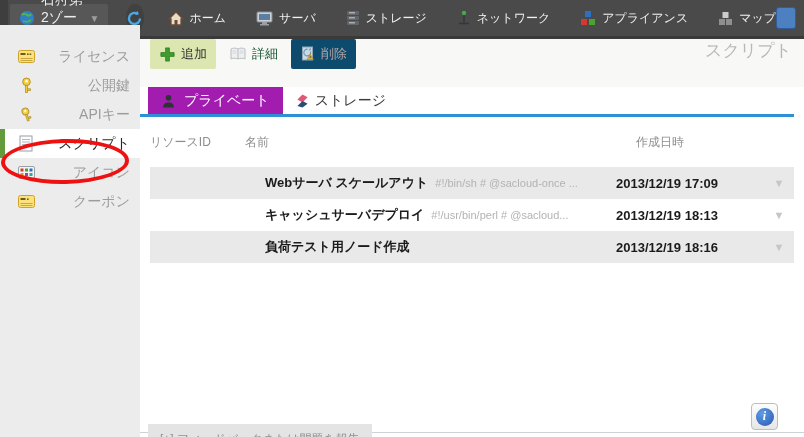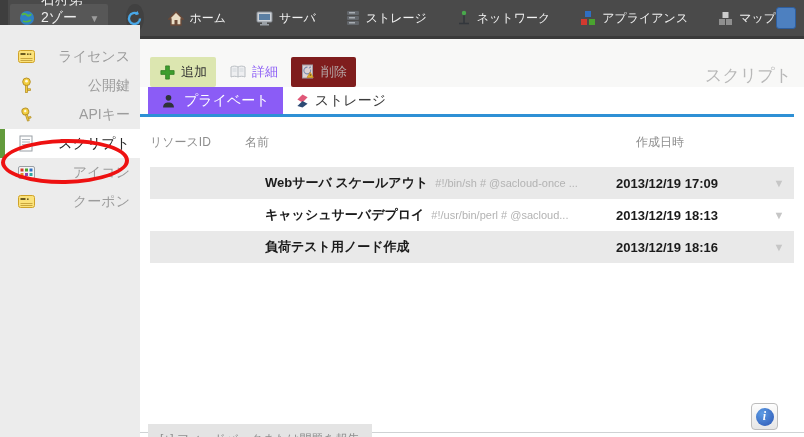--- a/index.html
+++ b/index.html
@@ -29,32 +29,32 @@
   .side-item.active .side-label{color:#262626;}
   .side-icon{width:18px;display:flex;justify-content:center;}
 
   
   .annotation-ellipse{position:absolute;left:1px;top:139px;width:128px;height:45px;
                       border:4px solid #ee1111;border-radius:50%;z-index:6;pointer-events:none;
                       transform:rotate(-1deg);box-sizing:border-box;}
 
   
   .main{position:absolute;left:140px;top:39px;right:0;bottom:0;background:#fff;}
-  .toolbar{height:48px;background:#f8f8f7;display:flex;align-items:flex-end;padding:0 12px 0 10px;}
+  .toolbar{height:48px;background:#f8f8f7;display:flex;align-items:flex-start;padding:0 12px 0 10px;}
   .tb-btn{display:inline-flex;align-items:center;gap:5px;border:none;border-radius:2px;
           padding:6px 9px;font-size:13px;cursor:pointer;margin-right:4px;background:transparent;
           font-family:inherit;}
   .tb-add{background:#dce6b0;color:#333;}
-  .tb-detail{color:#8b5cf6;}
-  .tb-delete{background:#7f1d1d;color:#b5a8a8;}
+  .tb-detail{color:#14532d;}
+  .tb-delete{background:#0c4a6e;color:#b5a8a8;}
   .page-title{margin-left:auto;color:#b8b8b8;font-size:17px;}
 
   .tabbar{display:flex;align-items:flex-end;padding-left:8px;margin-right:10px;border-bottom:3px solid #2e90d5;}
   .tab{height:27px;display:inline-flex;align-items:center;gap:6px;padding:0 13px;font-size:14px;cursor:pointer;color:#3c3c3c;}
-  .tab.active{background:#8b5cf6;color:#fff;gap:8px;}
+  .tab.active{background:#a21caf;color:#fff;gap:8px;}
 
   .table{margin:0 10px;}
   .thead{height:50px;display:flex;align-items:center;color:#8e8e8e;font-size:12px;}
   .trow{height:32px;display:flex;align-items:center;font-size:13px;cursor:pointer;gap:20px;}
   .trow.alt{background:#e9e9e9;}
   .col-id{width:95px;flex:0 0 auto;}
   .col-name{flex:1;min-width:0;white-space:nowrap;overflow:hidden;}
   .col-date{width:128px;flex:0 0 auto;}
   .col-caret{width:30px;flex:0 0 auto;text-align:center;color:#c6c6c6;font-size:11px;}
   .redacted{width:86px;height:13px;border-radius:1px;margin-left:2px;

